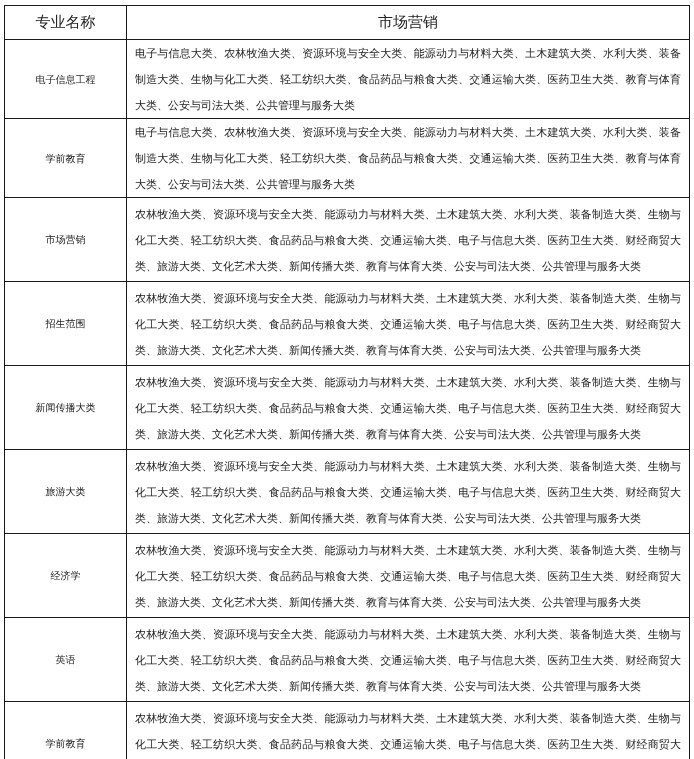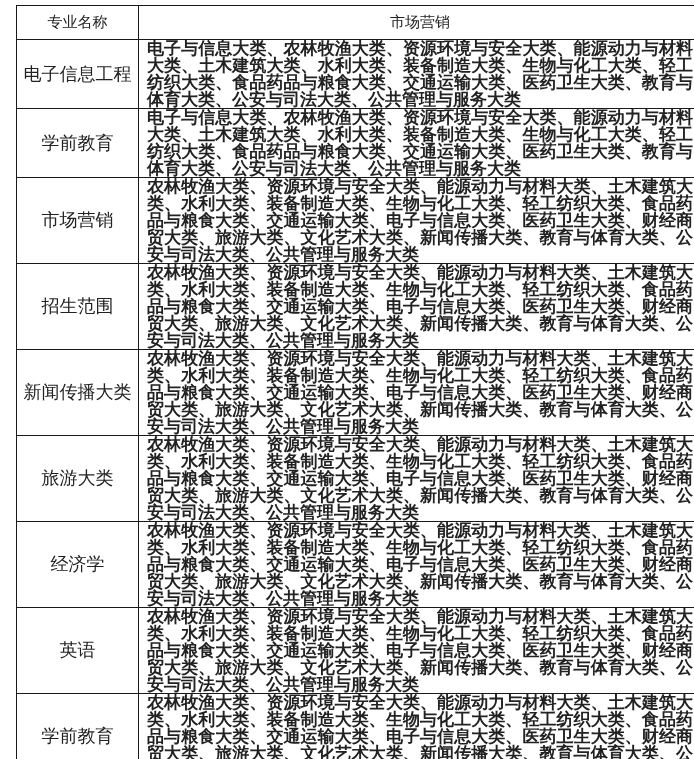--- a/index.html
+++ b/index.html
@@ -4,21 +4,21 @@
 <style>
   * { margin: 0; padding: 0; box-sizing: border-box; }
   html, body {
     background: #ffffff;
     font-family: "Liberation Serif", "DejaVu Serif", serif;
   }
   .page {
     width: 694px;
     height: 759px;
     background: #ffffff;
-    padding: 5px 4px 4px 16px;
+    padding: 5px 4px 4px 4px;
   }
   table.enrollment {
     width: 686px;
     border-collapse: collapse;
     table-layout: fixed;
     color: #222222;
   }
   table.enrollment th,
   table.enrollment td {
     border: 1px solid #1a1a1a;
@@ -26,31 +26,30 @@
   }
   col.major-col { width: 122px; }
   th.header-cell {
     height: 34px;
     font-weight: normal;
     font-size: 15px;
     text-align: center;
   }
   td.major-cell {
     text-align: center;
-    font-size: 18px;
+    font-size: 10px;
     line-height: 21px;
     padding: 0 4px;
   }
   td.scope-cell {
-    font-size: 17px;
-    line-height: 17px;
+    font-size: 11px;
+    line-height: 26px;
     padding: 0 8px;
     text-align: justify;
     text-justify: inter-ideograph;
-    font-weight: bold;
   }
   tr.r3 { height: 63px; }
   tr.r4 { height: 84px; }
 </style>
 </head>
 <body>
 
 <div class="page">
   <table class="enrollment">
     <colgroup>

